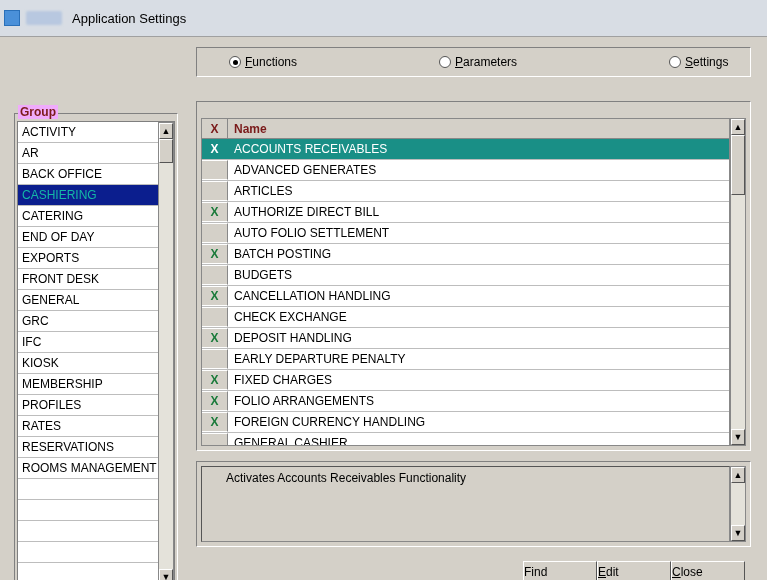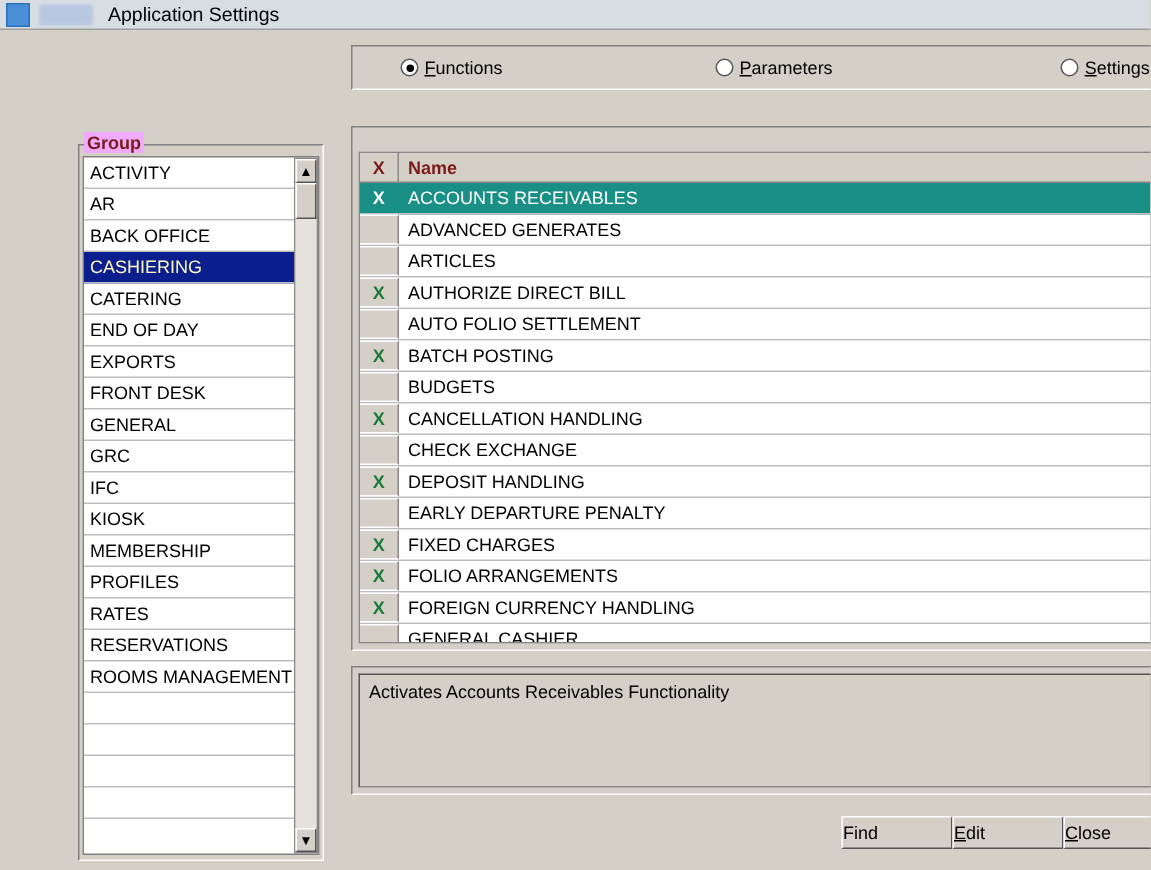--- a/index.html
+++ b/index.html
@@ -7,21 +7,21 @@
     margin: 0;
     font-family: Arial, sans-serif;
     font-size: 12px;
     background: #d4d0c8;
     width: 767px;
     height: 580px;
     overflow: hidden;
   }
   .titlebar {
     background: #d8dde4;
-    height: 20px;
+    height: 37px;
     display: flex;
     align-items: center;
     padding-left: 4px;
     border-bottom: 1px solid #a0a0a0;
   }
   .titlebar-icon {
     width: 16px; height: 16px;
     background: #4a90d9;
     margin-right: 6px;
     border: 1px solid #2a70b9;
@@ -31,21 +31,20 @@
     background: #b8c8e0;
     filter: blur(1px);
     margin-right: 10px;
     border-radius: 2px;
   }
   .titlebar-title { color: #000; font-size: 13px; }
   .content {
     position: relative;
     padding: 8px;
     height: 413px;
-    margin-left: 38px;
   }
   .radio-panel {
     position: absolute;
     left: 196px; top: 10px;
     width: 555px; height: 30px;
     border: 1px solid #808080;
     border-right-color: #fff;
     border-bottom-color: #fff;
     background: #d4d0c8;
     display: flex;
@@ -107,21 +106,21 @@
     height: 21px;
     line-height: 21px;
     border-bottom: 1px solid #bdbdbd;
     padding-left: 4px;
     font-size: 12px;
     color: #000;
     white-space: nowrap;
   }
   .group-row.selected {
     background: #0b1e8e;
-    color: #fef9c3;
+    color: #14b8a6;
   }
   .name-panel {
     position: absolute;
     left: 196px; top: 64px;
     width: 555px; height: 350px;
     border: 1px solid #808080;
     border-right-color:#fff; border-bottom-color:#fff;
     background:#d4d0c8;
   }
   .name-table {
@@ -188,21 +187,21 @@
     border:1px solid #808080;
     border-right-color:#fff; border-bottom-color:#fff;
     background:#d4d0c8;
   }
   .desc-box {
     position:absolute;
     left:4px; top:4px; right:20px; bottom:4px;
     background:#d4d0c8;
     border:1px solid #888;
     border-top-color:#555; border-left-color:#555;
-    padding:4px 6px;
+    padding:4px 24px;
     color:#000;
   }
   .desc-scroll{ position:absolute; right:4px; top:4px; bottom:4px; width:16px;}
   .button-row {
     position:absolute;
     left:196px; top:520px;
     width:555px; height:30px;
     display:flex; justify-content:flex-end; align-items:center;
     gap:0;
     padding-right:6px;

